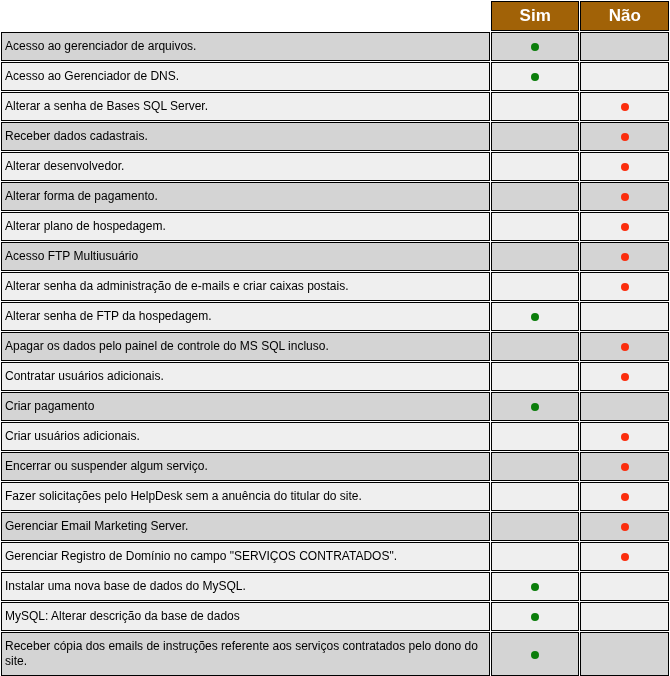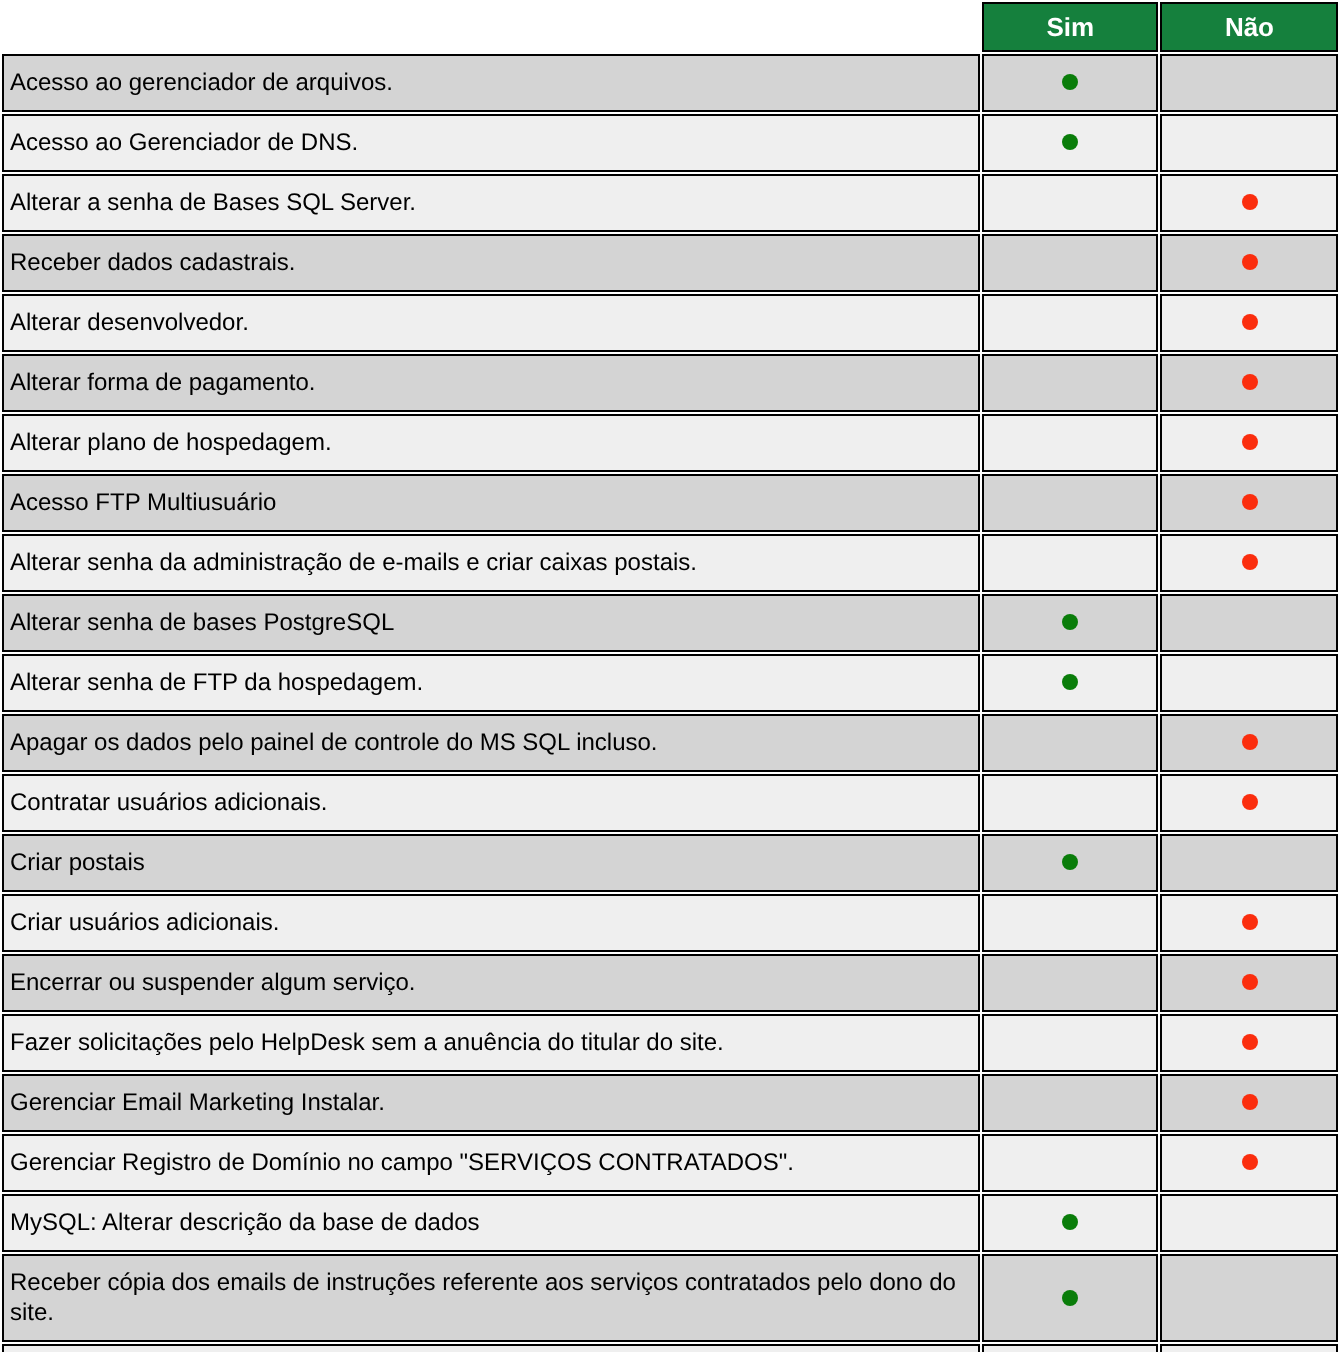--- a/index.html
+++ b/index.html
@@ -23,23 +23,23 @@
 
   th, td {
     border: 1px solid #000000;
     box-sizing: border-box;
   }
   th.corner {
     border: none;
     background: transparent;
   }
   th.col-head {
-    background: #15803d;
+    background: #a16207;
     color: #ffffff;
-    font-size: 13px;
+    font-size: 17px;
     font-weight: bold;
     text-align: center;
     padding: 4px 0;
   }
   td.label-cell {
     font-size: 12px;
     line-height: 15px;
     color: #000000;
     padding: 6px 3px;
     text-align: left;
@@ -118,69 +118,69 @@
       <tr class="dark">
         <td class="label-cell">Acesso FTP Multiusuário</td>
         <td class="dot-cell"></td>
         <td class="dot-cell"><span class="dot red" style="background: rgb(251, 45, 13);"></span></td>
       </tr>
       <tr class="light">
         <td class="label-cell">Alterar senha da administração de e-mails e criar caixas postais.</td>
         <td class="dot-cell"></td>
         <td class="dot-cell"><span class="dot red" style="background: rgb(251, 45, 13);"></span></td>
       </tr>
-      <tr class="dark">
-        <td class="label-cell">Alterar senha de bases PostgreSQL</td>
-        <td class="dot-cell"><span class="dot green" style="background: rgb(10, 125, 10);"></span></td>
-        <td class="dot-cell"></td>
-      </tr>
       <tr class="light">
         <td class="label-cell">Alterar senha de FTP da hospedagem.</td>
         <td class="dot-cell"><span class="dot green" style="background: rgb(10, 125, 10);"></span></td>
         <td class="dot-cell"></td>
       </tr>
       <tr class="dark">
         <td class="label-cell">Apagar os dados pelo painel de controle do MS SQL incluso.</td>
         <td class="dot-cell"></td>
         <td class="dot-cell"><span class="dot red" style="background: rgb(251, 45, 13);"></span></td>
       </tr>
       <tr class="light">
         <td class="label-cell">Contratar usuários adicionais.</td>
         <td class="dot-cell"></td>
         <td class="dot-cell"><span class="dot red" style="background: rgb(251, 45, 13);"></span></td>
       </tr>
       <tr class="dark">
-        <td class="label-cell">Criar postais</td>
+        <td class="label-cell">Criar pagamento</td>
         <td class="dot-cell"><span class="dot green" style="background: rgb(10, 125, 10);"></span></td>
         <td class="dot-cell"></td>
       </tr>
       <tr class="light">
         <td class="label-cell">Criar usuários adicionais.</td>
         <td class="dot-cell"></td>
         <td class="dot-cell"><span class="dot red" style="background: rgb(251, 45, 13);"></span></td>
       </tr>
       <tr class="dark">
         <td class="label-cell">Encerrar ou suspender algum serviço.</td>
         <td class="dot-cell"></td>
         <td class="dot-cell"><span class="dot red" style="background: rgb(251, 45, 13);"></span></td>
       </tr>
       <tr class="light">
         <td class="label-cell">Fazer solicitações pelo HelpDesk sem a anuência do titular do site.</td>
         <td class="dot-cell"></td>
         <td class="dot-cell"><span class="dot red" style="background: rgb(251, 45, 13);"></span></td>
       </tr>
       <tr class="dark">
-        <td class="label-cell">Gerenciar Email Marketing Instalar.</td>
+        <td class="label-cell">Gerenciar Email Marketing Server.</td>
         <td class="dot-cell"></td>
         <td class="dot-cell"><span class="dot red" style="background: rgb(251, 45, 13);"></span></td>
       </tr>
       <tr class="light">
         <td class="label-cell">Gerenciar Registro de Domínio no campo "SERVIÇOS CONTRATADOS".</td>
         <td class="dot-cell"></td>
         <td class="dot-cell"><span class="dot red" style="background: rgb(251, 45, 13);"></span></td>
+      </tr>
+      <tr class="light">
+        <td class="label-cell">Instalar uma nova base de dados do MySQL.</td>
+        <td class="dot-cell"><span class="dot green" style="background: rgb(10, 125, 10);"></span></td>
+        <td class="dot-cell"></td>
       </tr>
       <tr class="light">
         <td class="label-cell">MySQL: Alterar descrição da base de dados</td>
         <td class="dot-cell"><span class="dot green" style="background: rgb(10, 125, 10);"></span></td>
         <td class="dot-cell"></td>
       </tr>
       <tr class="dark">
         <td class="label-cell">Receber cópia dos emails de instruções referente aos serviços contratados pelo dono do site.</td>
         <td class="dot-cell"><span class="dot green" style="background: rgb(10, 125, 10);"></span></td>
         <td class="dot-cell"></td>

